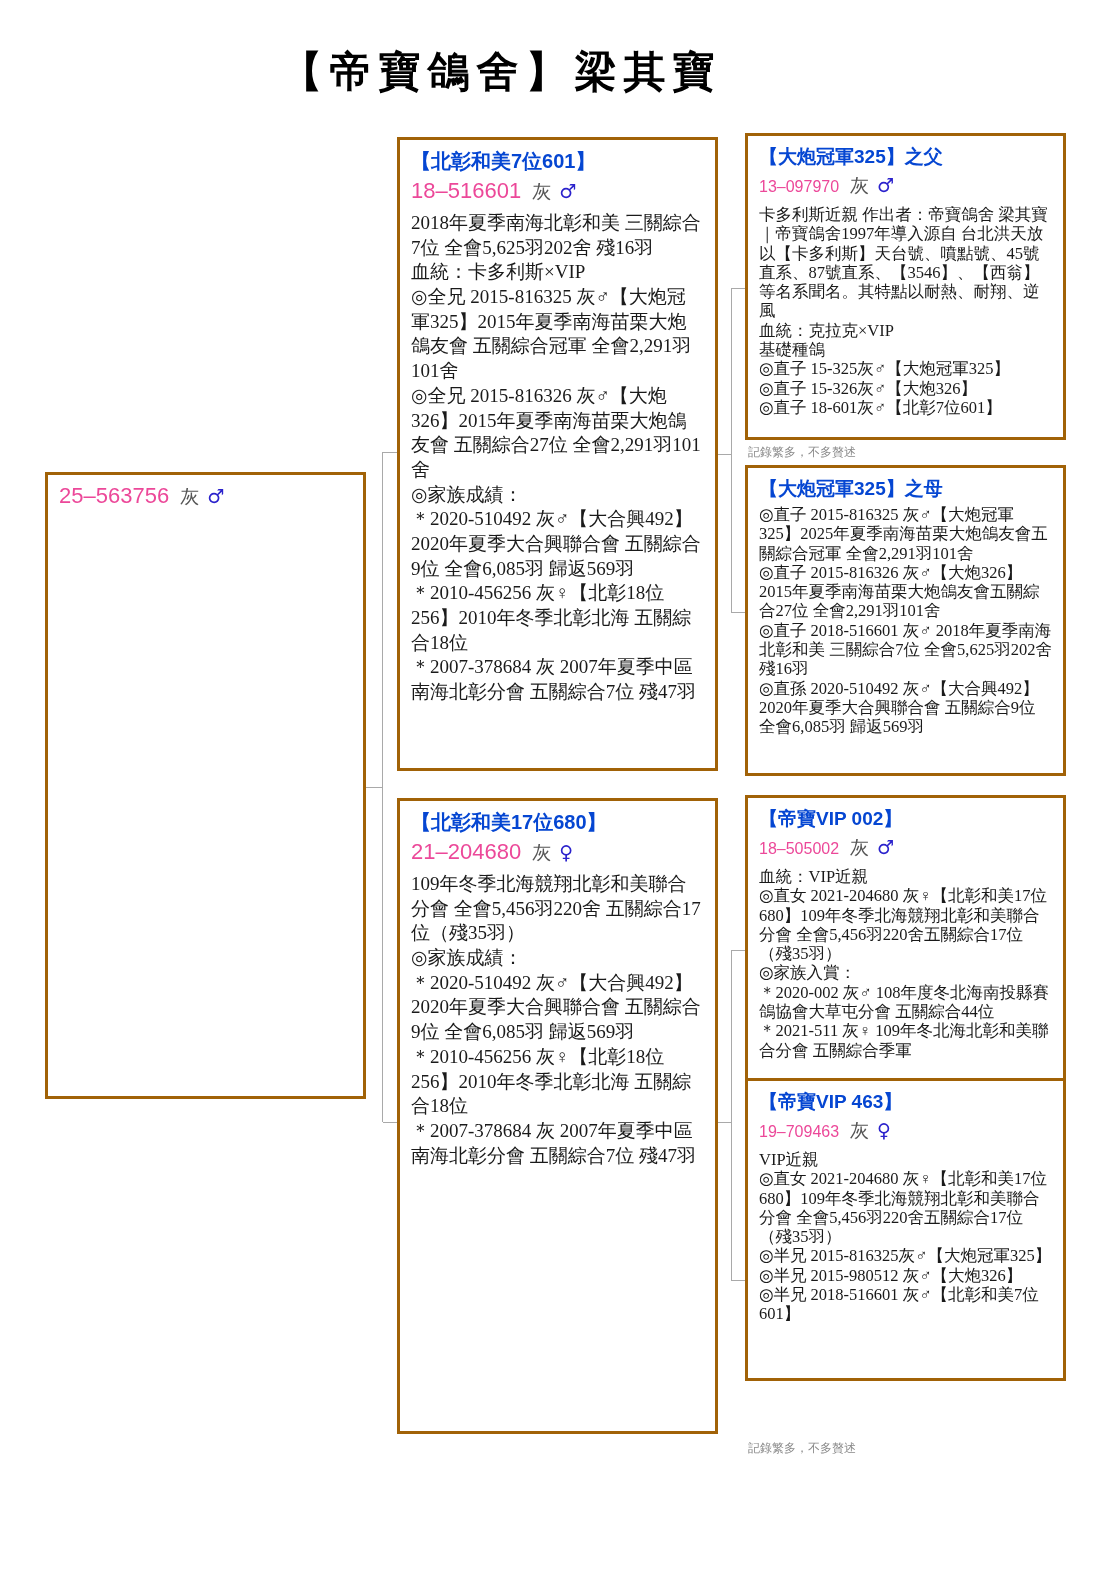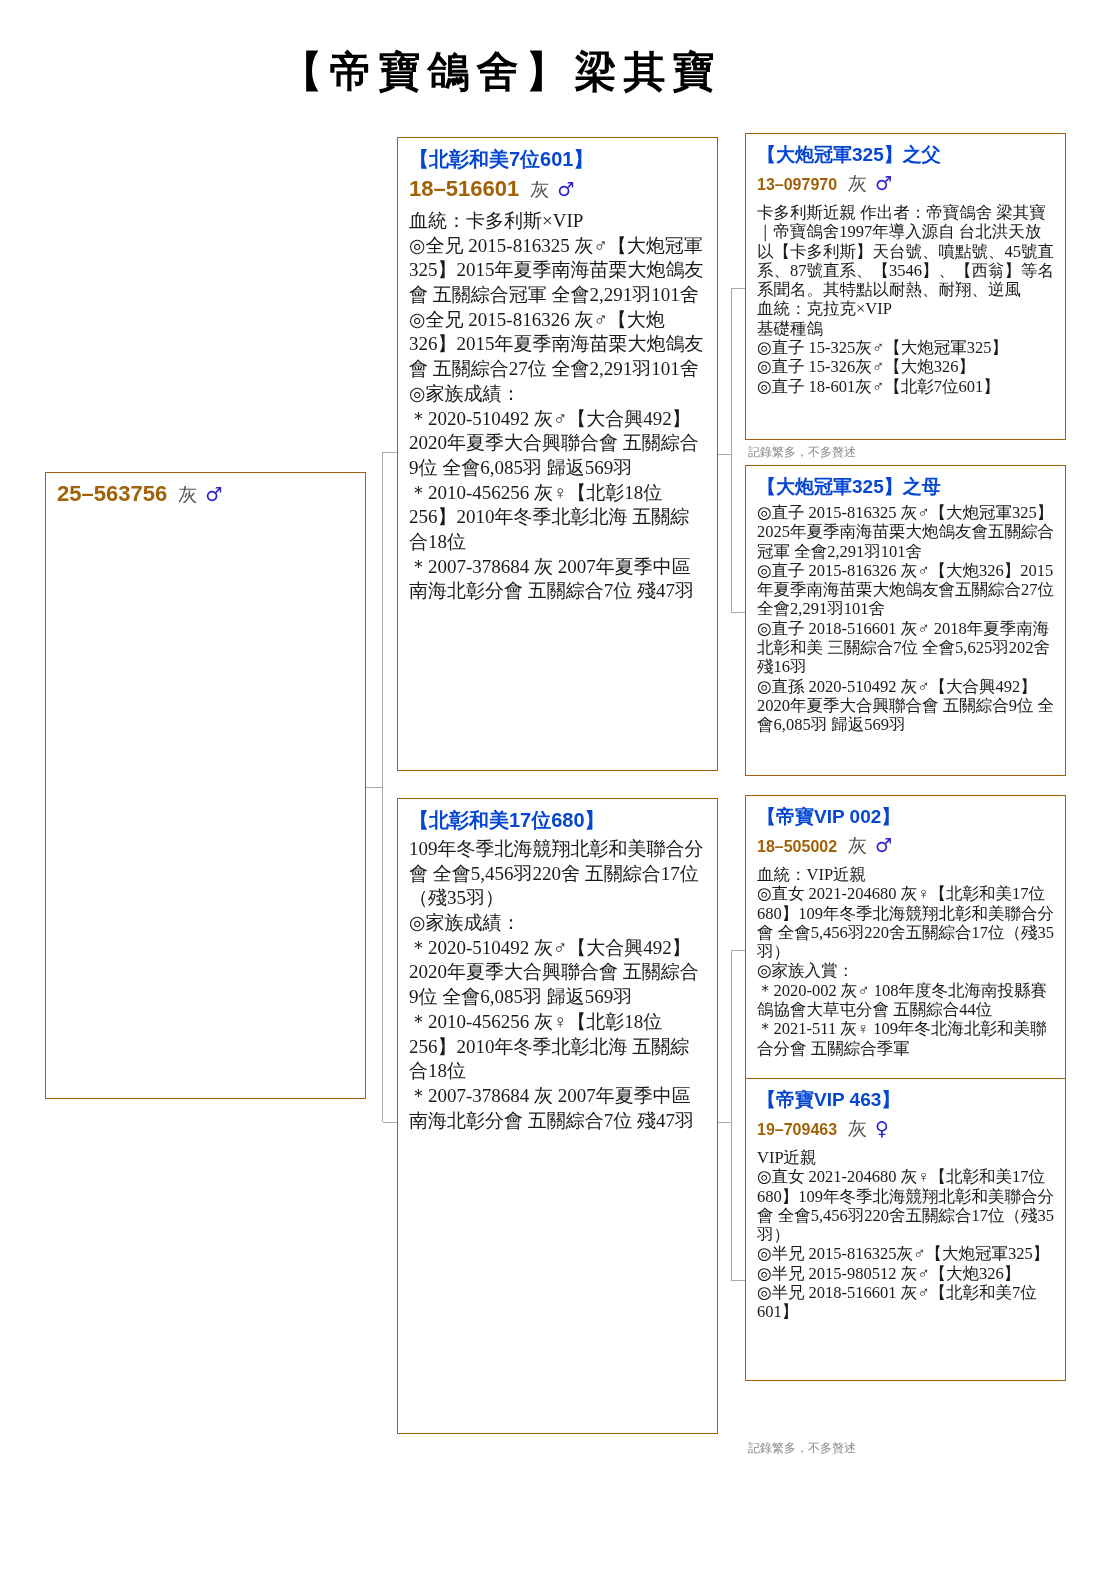--- a/index.html
+++ b/index.html
@@ -7,33 +7,33 @@
     position:relative; width:1002px; height:1571px; background:#fff;
     font-family:"Liberation Serif","DejaVu Serif",serif; color:#1a1a1a;
   }
   .main-title {
     position:absolute; left:0; top:44px; width:100%; margin:0;
     text-align:center; font-family:"Liberation Sans","DejaVu Sans",sans-serif;
     font-weight:bold; font-size:42px; letter-spacing:7px; color:#000;
     white-space:nowrap;
   }
   .box {
-    position:absolute; border:1px solid #a16207; background:#fff;
+    position:absolute; border:3px solid #a16207; background:#fff;
     padding:8px 11px; box-sizing:border-box;
   }
   .box .title {
     font-family:"Liberation Sans","DejaVu Sans",sans-serif;
     font-weight:bold; color:#0546d2; margin:0 0 3px 0;
   }
   .mid .title { font-size:20px; }
   .right .title { font-size:19px; }
   .ringline { margin:0 0 6px 0; white-space:nowrap; }
   .ring {
     font-family:"Liberation Sans","DejaVu Sans",sans-serif;
-    font-weight:bold; color:#a16207;
+    font-weight:normal; color:#ec4899;
   }
   .mid .ring, .subject .ring { font-size:22px; }
   .right .ring { font-size:16px; }
   .graylbl { color:#555; font-size:19px; margin-left:7px; }
   .sexsym {
     color:#2b22cc; font-weight:bold; font-size:19px; margin-left:4px;
     font-family:"DejaVu Sans","Liberation Sans",sans-serif;
   }
   .para { margin:0; }
   .mid .para { font-size:19px; line-height:1.30; }
@@ -75,32 +75,38 @@
   </div>
 
   <div class="box mid" style="left:397px;top:137px;width:321px;height:634px">
     <div class="title">【北彰和美7位601】</div>
     <div class="ringline">
       <span class="ring">18–516601</span>
       <span class="graylbl">灰</span>
       <span class="sexsym">♂</span>
     </div>
     <div class="body">
+      <p class="para">2018年夏季南海北彰和美 三關綜合7位 全會5,625羽202舍 殘16羽</p>
       <p class="para">血統：卡多利斯×VIP</p>
       <p class="para">◎全兄 2015-816325 灰♂【大炮冠軍325】2015年夏季南海苗栗大炮鴿友會 五關綜合冠軍 全會2,291羽101舍</p>
       <p class="para">◎全兄 2015-816326 灰♂【大炮326】2015年夏季南海苗栗大炮鴿友會 五關綜合27位 全會2,291羽101舍</p>
       <p class="para">◎家族成績：</p>
       <p class="para">＊2020-510492 灰♂【大合興492】2020年夏季大合興聯合會 五關綜合9位 全會6,085羽 歸返569羽</p>
       <p class="para">＊2010-456256 灰♀【北彰18位256】2010年冬季北彰北海 五關綜合18位</p>
       <p class="para">＊2007-378684 灰 2007年夏季中區南海北彰分會 五關綜合7位 殘47羽</p>
     </div>
   </div>
 
   <div class="box mid" style="left:397px;top:798px;width:321px;height:636px">
     <div class="title">【北彰和美17位680】</div>
+    <div class="ringline">
+      <span class="ring">21–204680</span>
+      <span class="graylbl">灰</span>
+      <span class="sexsym">♀</span>
+    </div>
     <div class="body">
       <p class="para">109年冬季北海競翔北彰和美聯合分會 全會5,456羽220舍 五關綜合17位（殘35羽）</p>
       <p class="para">◎家族成績：</p>
       <p class="para">＊2020-510492 灰♂【大合興492】2020年夏季大合興聯合會 五關綜合9位 全會6,085羽 歸返569羽</p>
       <p class="para">＊2010-456256 灰♀【北彰18位256】2010年冬季北彰北海 五關綜合18位</p>
       <p class="para">＊2007-378684 灰 2007年夏季中區南海北彰分會 五關綜合7位 殘47羽</p>
     </div>
   </div>
 
   <div class="box right" style="left:745px;top:133px;width:321px;height:307px">

